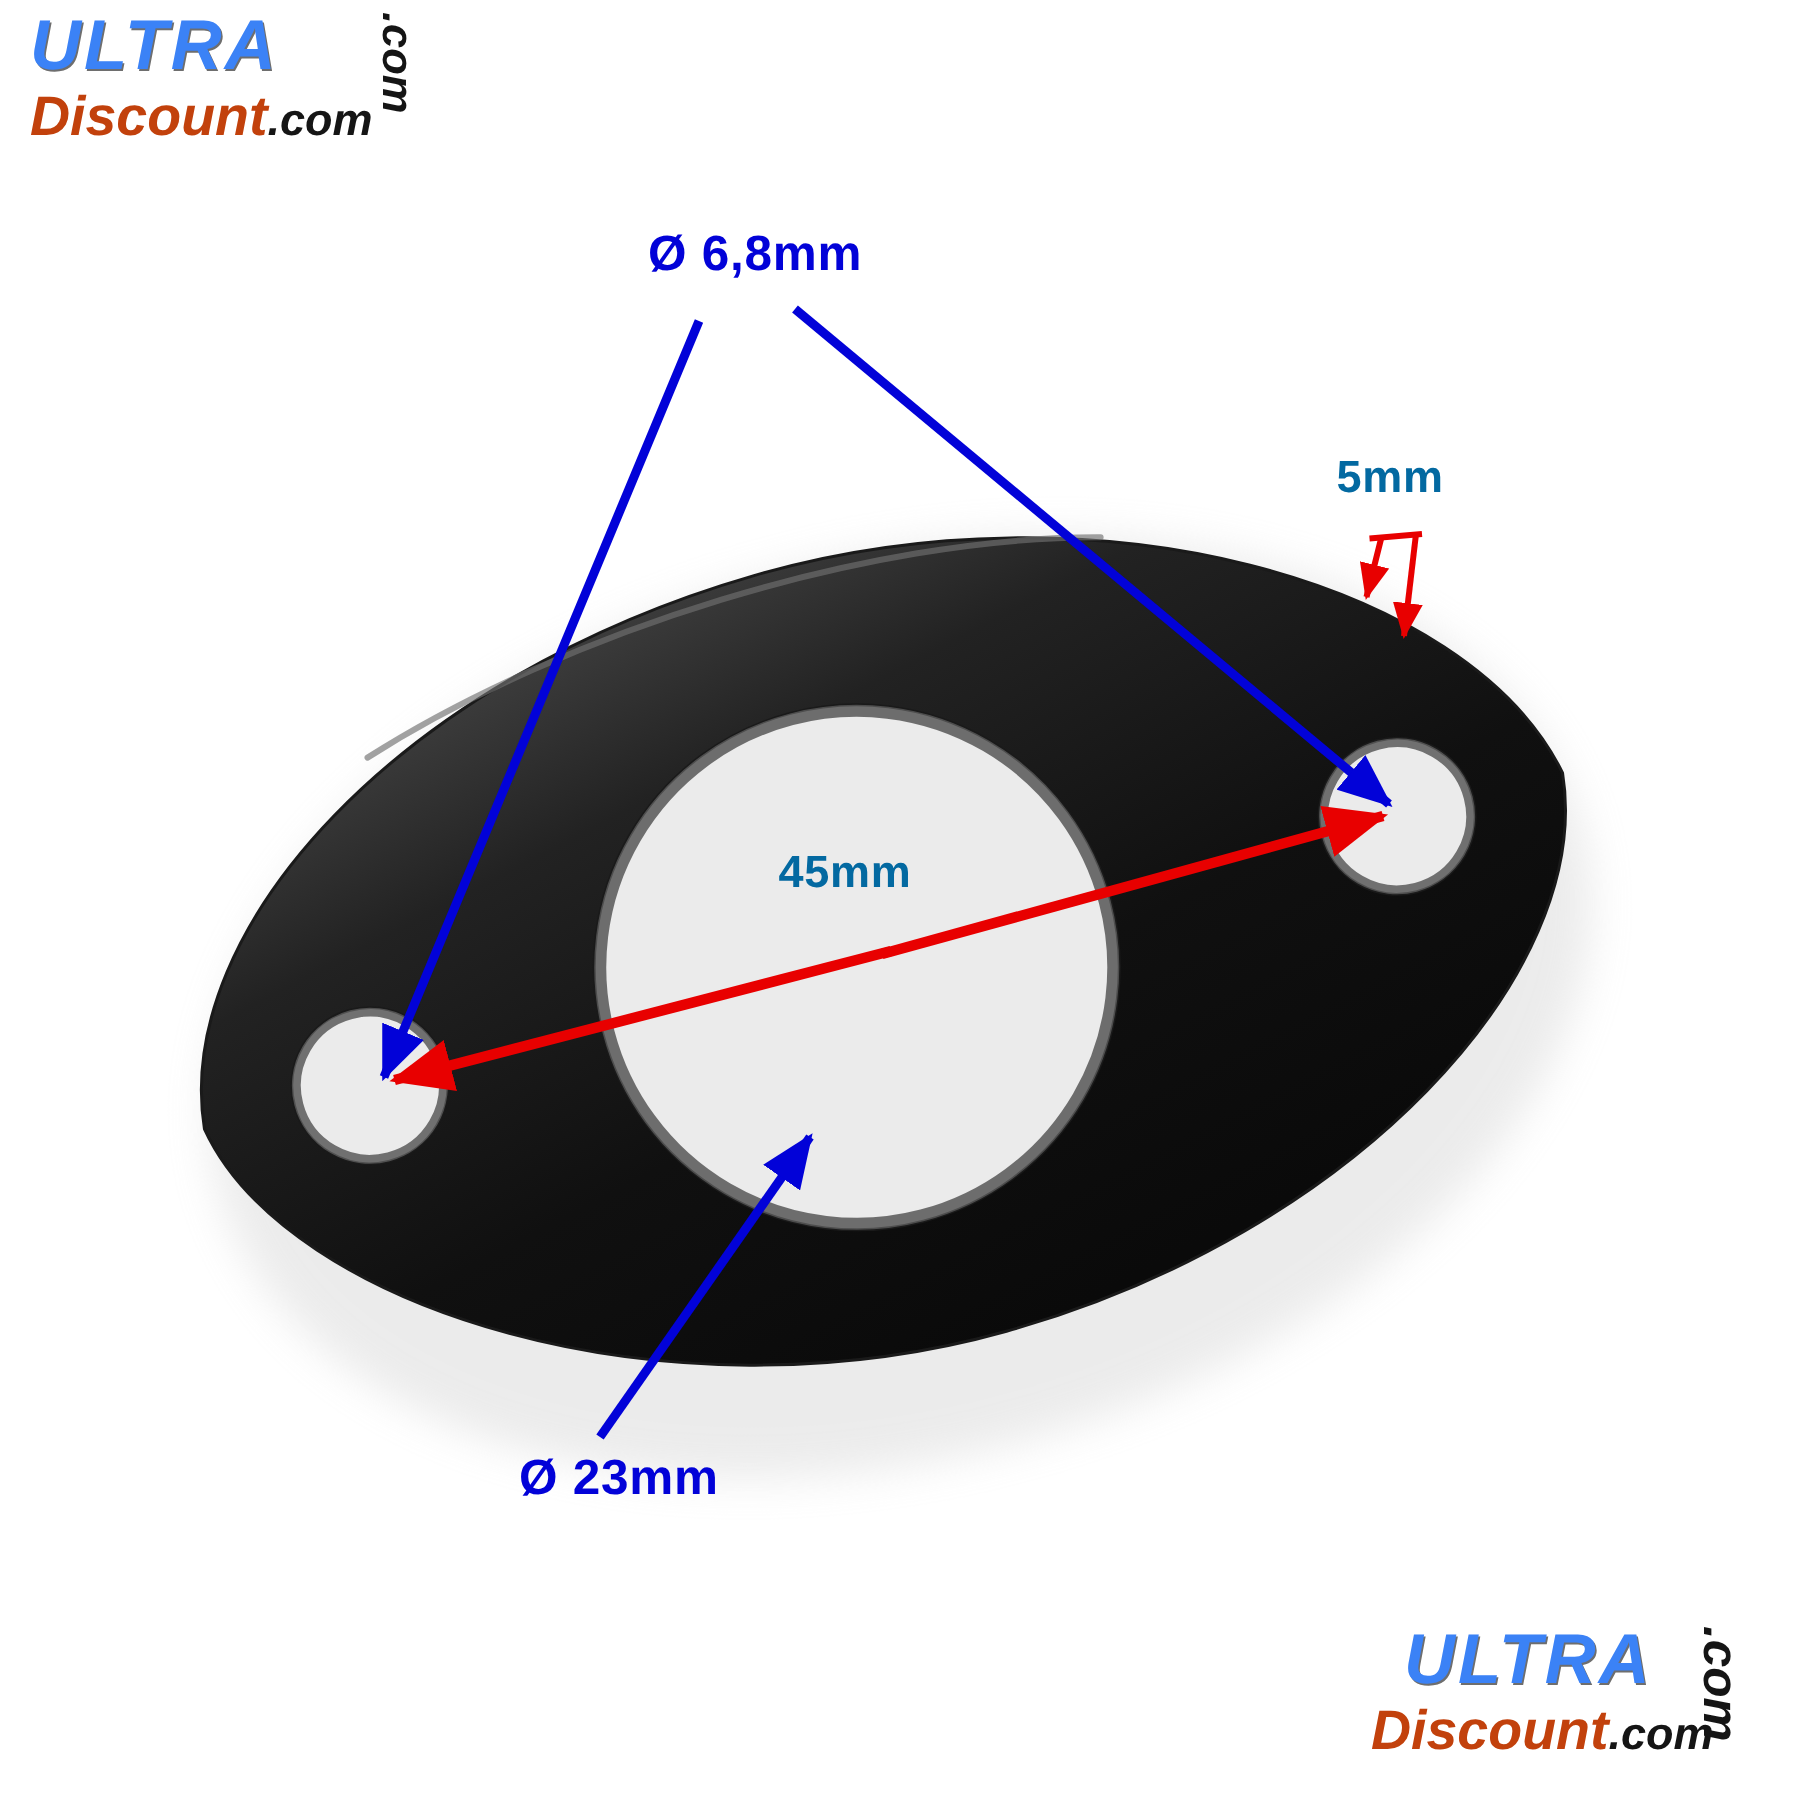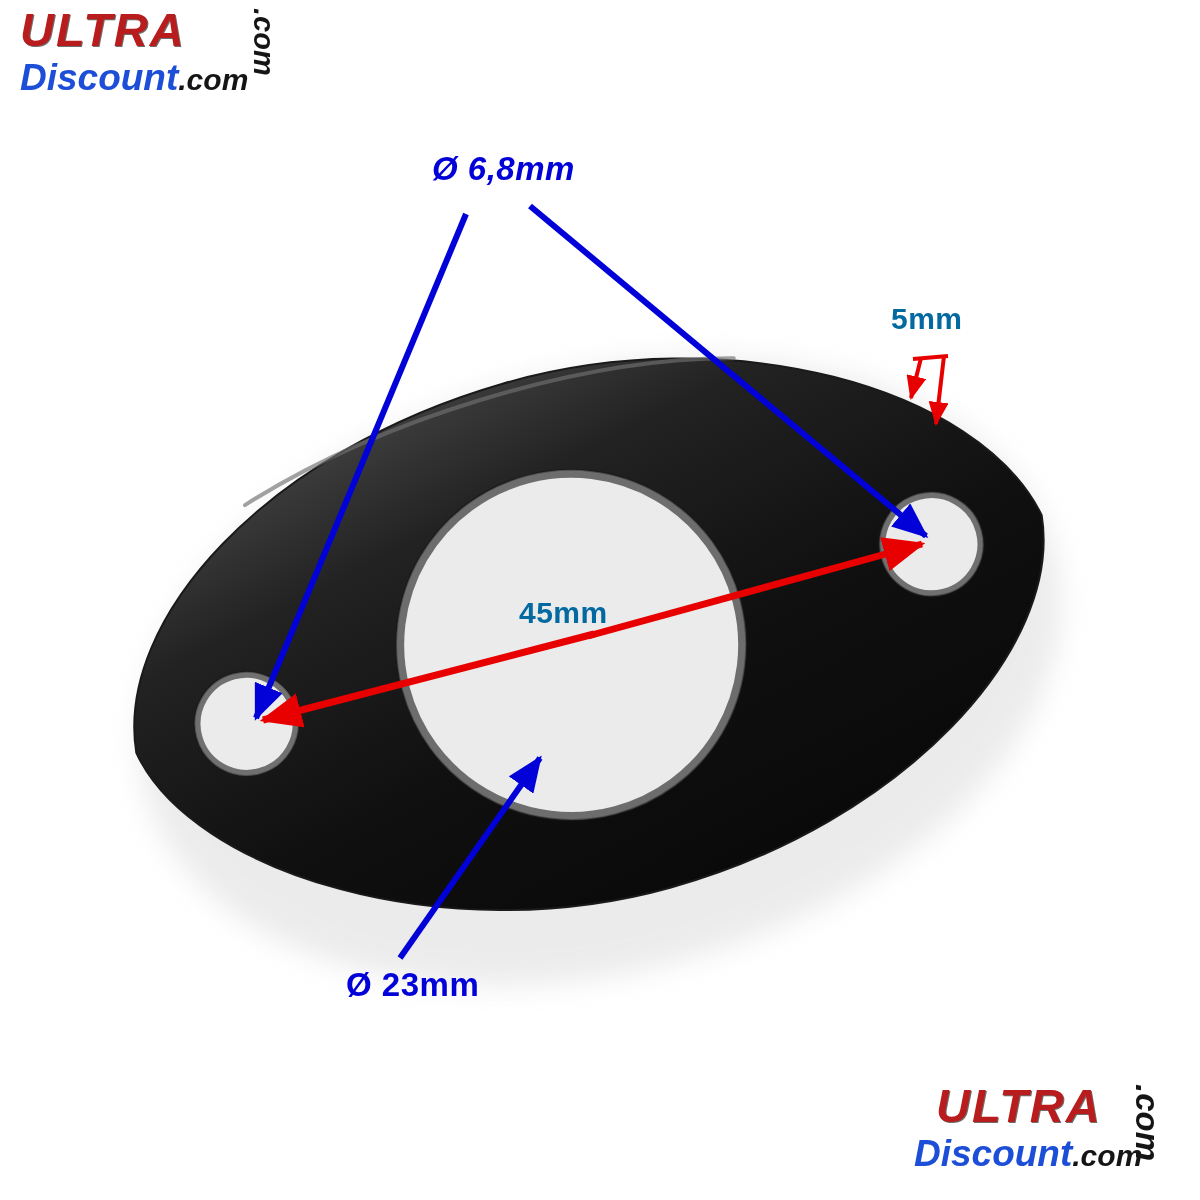--- a/index.html
+++ b/index.html
@@ -6,25 +6,25 @@
   .stage{
     position:relative;width:1200px;height:1200px;background:#ffffff;overflow:hidden;
     font-family:"Liberation Sans", sans-serif;
   }
   .stage svg{position:absolute;left:0;top:0;}
   .dim{position:absolute;font-weight:800;white-space:nowrap;letter-spacing:0.5px;}
   .dim.blue{color:#0202d8;font-size:33px;}
   .dim.red{color:#0369a1;font-size:30px;}
   .logo{position:absolute;font-style:italic;font-weight:900;line-height:1;}
   .logo .ultra{
-    font-size:47px;color:#b91c1c;letter-spacing:2px;
+    font-size:47px;color:#3b82f6;letter-spacing:2px;
     text-shadow:1px 1px 0 #6e6e6e;
   }
   .logo .line2{margin-top:6px;font-size:37px;white-space:nowrap;}
-  .logo .discount{color:#1d4ed8;}
+  .logo .discount{color:#c2410c;}
   .logo .com{color:#151515;font-size:30px;}
   .logo .vcom{
     position:absolute;top:2px;font-size:29px;color:#151515;
     transform:rotate(90deg);transform-origin:left top;white-space:nowrap;
   }
   .logo.bottom-right .vcom{font-size:33px;}
 </style>
 </head>
 <body>
 
@@ -78,25 +78,25 @@
 
       <line x1="594" y1="634" x2="263" y2="720" stroke="#e80000" stroke-width="7" marker-end="url(#mR)"></line>
       <line x1="588" y1="636" x2="922" y2="544" stroke="#e80000" stroke-width="7" marker-end="url(#mR)"></line>
 
       <line x1="913" y1="359" x2="948" y2="356" stroke="#e80000" stroke-width="4"></line>
       <line x1="921" y1="358" x2="911" y2="398" stroke="#e80000" stroke-width="4" marker-end="url(#mR)"></line>
       <line x1="944" y1="356" x2="936" y2="424" stroke="#e80000" stroke-width="4" marker-end="url(#mR)"></line>
     </g>
   </svg>
 
-  <div class="dim blue" style="left:432px;top:150px;font-style:italic;">Ø 6,8mm</div>
+  <div class="dim blue" style="left:432px;top:150px;">Ø 6,8mm</div>
 
   <div class="dim red" style="left:891px;top:302px;">5mm</div>
 
-  <div class="dim red" style="left:519px;top:596px;">45mm</div>
+  <div class="dim red" style="left:519px;top:565px;">45mm</div>
 
   <div class="dim blue" style="left:314px;top:966px;margin-left:32px;">Ø 23mm</div>
 
   <div class="logo top-left" style="left:20px;top:6px;width:320px;height:115px;">
     <div class="ultra">ULTRA</div>
     <div class="vcom" style="left:258px;">.com</div>
     <div class="line2">
       <span class="discount">Discount</span><span class="com">.com</span>
     </div>
   </div>

